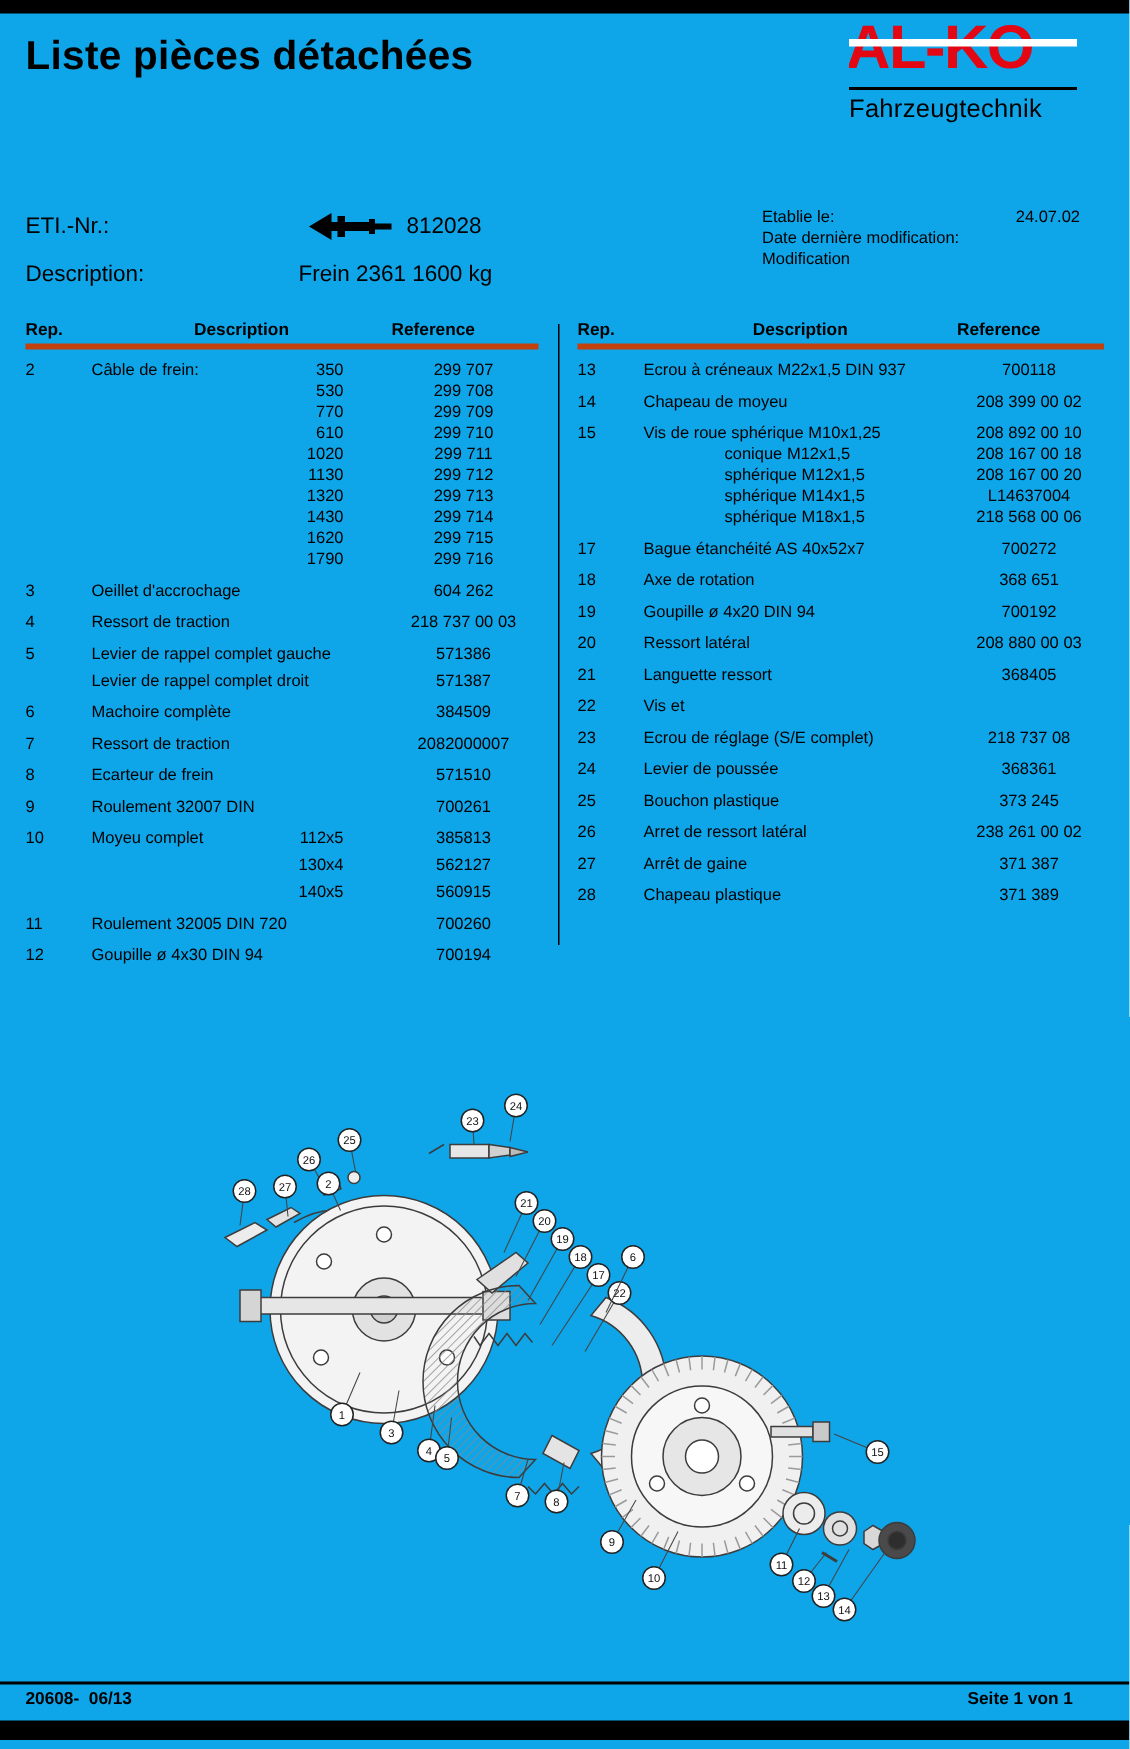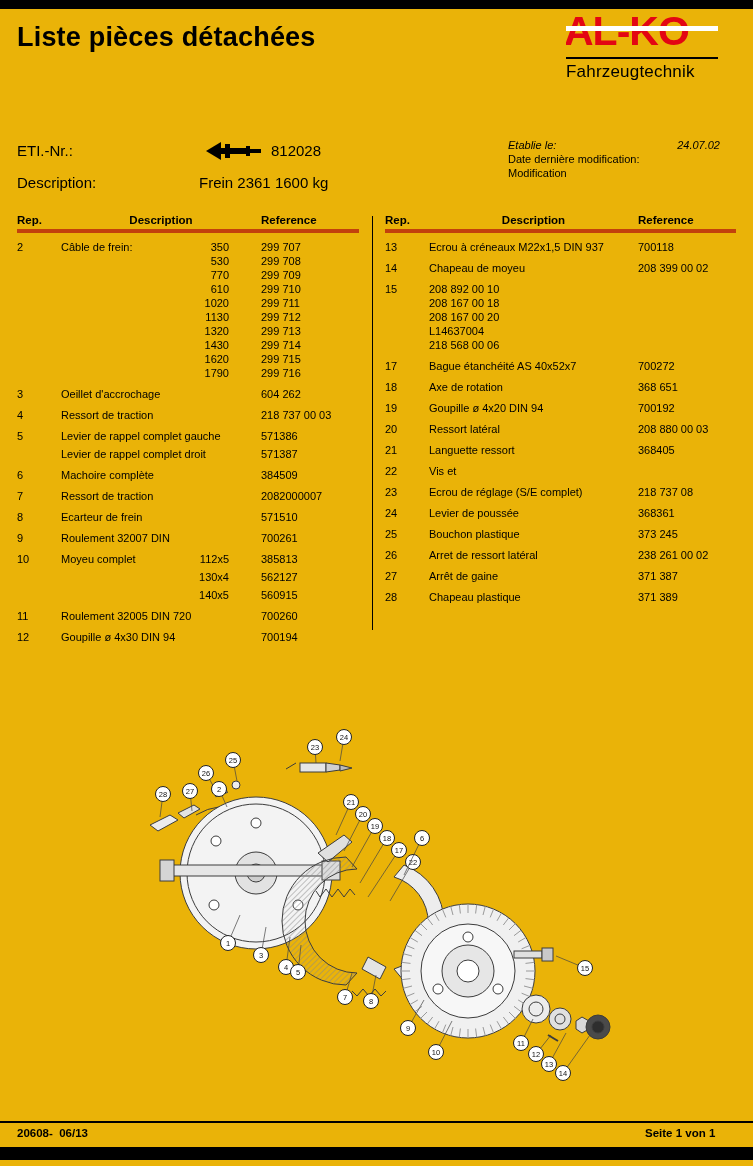--- a/index.html
+++ b/index.html
@@ -2,56 +2,56 @@
 <html><head>
 <meta charset="utf-8">
 <style>
   * { margin:0; padding:0; box-sizing:border-box; }
   html,body { background:#fff; }
   body {
     width:753px; height:1166px;
     font-family:"Liberation Sans", sans-serif;
     color:#000;
   }
-  .page { position:relative; width:753px; height:1166px; background:#eab308; overflow:hidden; }
+  .page { position:relative; width:753px; height:1166px; background:#0ea5e9; overflow:hidden; }
 
   .bar { position:absolute; left:0; width:753px; background:#000; }
   .bar.top { top:0; height:9px; }
   .bar.bottom { top:1147px; height:13px; }
 
   .title { position:absolute; left:17px; top:22px; font-size:27px; font-weight:bold; letter-spacing:.2px; }
 
   .logo { position:absolute; left:566px; top:8px; width:156px; }
   .logo-rule { border-top:2px solid #000; margin-top:1px; width:152px; }
   .logo-sub { font-size:17px; margin-top:3px; letter-spacing:.2px; }
 
   .eti-label { position:absolute; left:17px; top:142px; font-size:15px; }
   .eti-icon  { position:absolute; left:206px; top:139px; }
   .eti-value { position:absolute; left:271px; top:142px; font-size:15px; }
   .desc-label{ position:absolute; left:17px; top:174px; font-size:15px; }
   .desc-value{ position:absolute; left:199px; top:174px; font-size:15px; }
 
   .date-block{ position:absolute; left:508px; top:138px; width:212px; font-size:11px; line-height:14px; }
-  .date-row  { display:flex; justify-content:space-between;font-style:italic; }
+  .date-row  { display:flex; justify-content:space-between; }
 
   .tables { position:absolute; left:17px; top:214px; width:719px; }
   .ptable { position:absolute; top:0; }
   .ptable.left  { left:0;   width:342px; }
   .ptable.right { left:368px; width:351px; }
   .tdivider { position:absolute; left:355px; top:2px; height:414px; border-left:1px solid #000; }
 
   .thead { display:flex; border-bottom:4px solid #c2410c; padding-bottom:3px; margin-bottom:7px; font-weight:bold; font-size:11.5px;gap:36px; }
   .h-rep { width:44px; }
   .h-desc{ flex:1; text-align:center; }
   .h-ref { width:98px; text-align:left; padding-right:2px; }
 
   .trow { display:flex; font-size:11px; line-height:14px; margin-bottom:7px; }
   .c-rep { width:44px; }
   .c-desc{ flex:1; position:relative; }
-  .c-ref { width:98px; text-align:left; padding-right:2px; }
+  .c-ref { width:98px; text-align:center; padding-right:2px; }
   .dline { position:relative; white-space:nowrap; }
   .dline .variant { position:absolute; left:112px; width:56px; text-align:right; }
   .dline.ind { padding-left:54px; }
   .gap { margin-top:4px; }
 
   .diagram { position:absolute; left:0; top:705px; width:753px; height:412px; }
 
   .footer-rule { position:absolute; left:0; top:1121px; width:753px; border-top:2px solid #000; }
   .footer-left { position:absolute; left:17px;  top:1127px; font-size:11.5px; font-weight:bold; white-space:pre; }
   .footer-right{ position:absolute; left:645px; top:1127px; font-size:11.5px; font-weight:bold; }
@@ -253,20 +253,27 @@
             <div class="c-rep">14</div>
             <div class="c-desc">
               <div class="dline">Chapeau de moyeu</div>
             </div>
             <div class="c-ref">
               <div class="">208 399 00 02</div>
             </div>
           </div>
           <div class="trow">
             <div class="c-rep">15</div>
+            <div class="c-desc">
+              <div class="dline">Vis de roue sphérique M10x1,25</div>
+              <div class="dline ind">conique M12x1,5</div>
+              <div class="dline ind">sphérique M12x1,5</div>
+              <div class="dline ind">sphérique M14x1,5</div>
+              <div class="dline ind">sphérique M18x1,5</div>
+            </div>
             <div class="c-ref">
               <div class="">208 892 00 10</div>
               <div class="">208 167 00 18</div>
               <div class="">208 167 00 20</div>
               <div class="">L14637004</div>
               <div class="">218 568 00 06</div>
             </div>
           </div>
           <div class="trow">
             <div class="c-rep">17</div>

